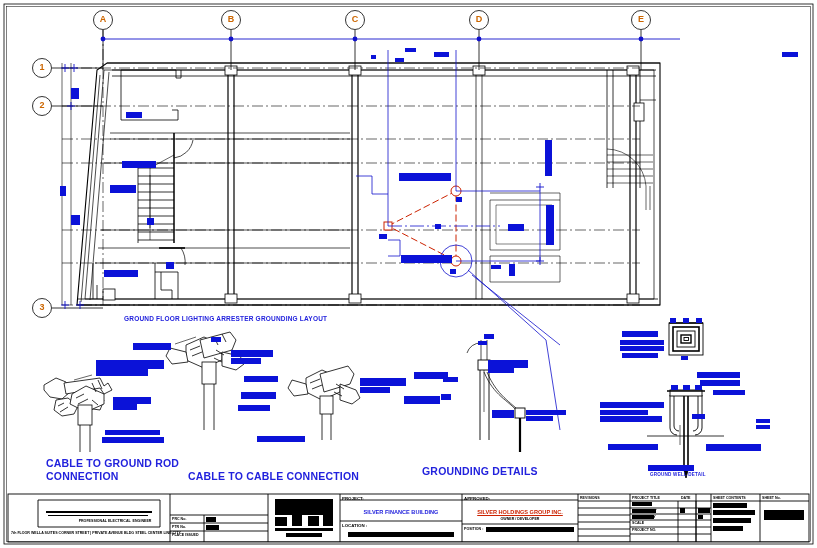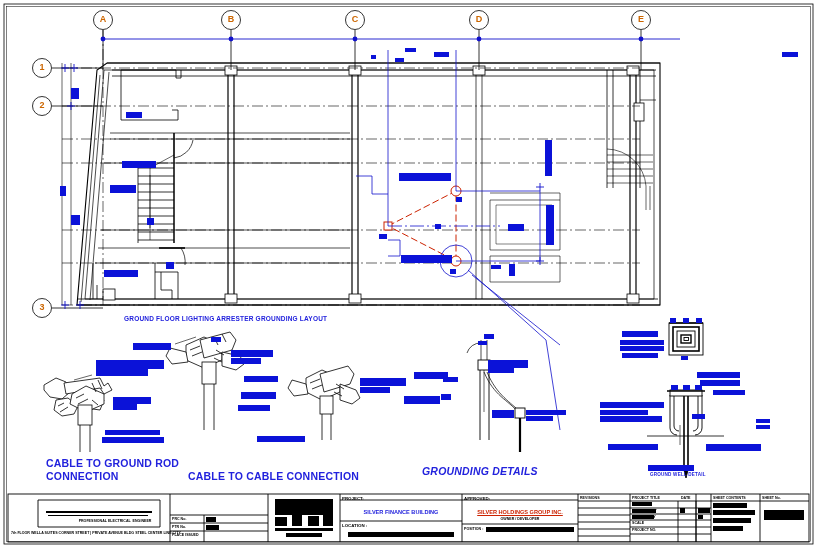--- a/index.html
+++ b/index.html
@@ -438,21 +438,21 @@
   <div class="redact" style="left:608px;top:444px;width:50px;height:6px;"></div>
   <div class="redact" style="left:706px;top:444px;width:55px;height:7px;"></div>
   <div class="redact" style="left:756px;top:419px;width:14px;height:4px;"></div>
   <div class="redact" style="left:756px;top:425px;width:14px;height:4px;"></div>
   <div class="redact" style="left:648px;top:465px;width:46px;height:6px;"></div>
 
   <div class="ttl cap-sm" style="left:124px;top:315px;">GROUND FLOOR LIGHTING ARRESTER GROUNDING LAYOUT</div>
   <div class="ttl cap-lg" style="left:46px;top:457px;line-height:13px;">CABLE TO GROUND ROD
 CONNECTION</div>
   <div class="ttl cap-lg" style="left:188px;top:470px;">CABLE TO CABLE CONNECTION</div>
-  <div class="ttl cap-lg" style="left:422px;top:465px;font-style:italic;">GROUNDING DETAILS</div>
+  <div class="ttl cap-lg" style="left:422px;top:465px;">GROUNDING DETAILS</div>
   <div class="ttl cap-xs" style="left:650px;top:472px;">GROUND WELL DETAIL</div>
 
   <div class="tbText tb-xxs" style="left:60px;top:519px;width:110px;text-align:center;">PROFESSIONAL ELECTRICAL  ENGINEER</div>
   <div class="redact-k" style="left:48px;top:515px;width:100px;height:1.2px;"></div>
   <div class="redact-k" style="left:46px;top:511px;width:106px;height:2px;"></div>
 
   <div class="tbText tb-xxs" style="left:172px;top:517px;">PRC No.</div>
   <div class="tbText tb-xxs" style="left:172px;top:525px;">PTR No.</div>
   <div class="tbText tb-xxs" style="left:172px;top:533px;">PLACE ISSUED</div>
   <div class="redact-k" style="left:206px;top:517px;width:10px;height:5px;"></div>

